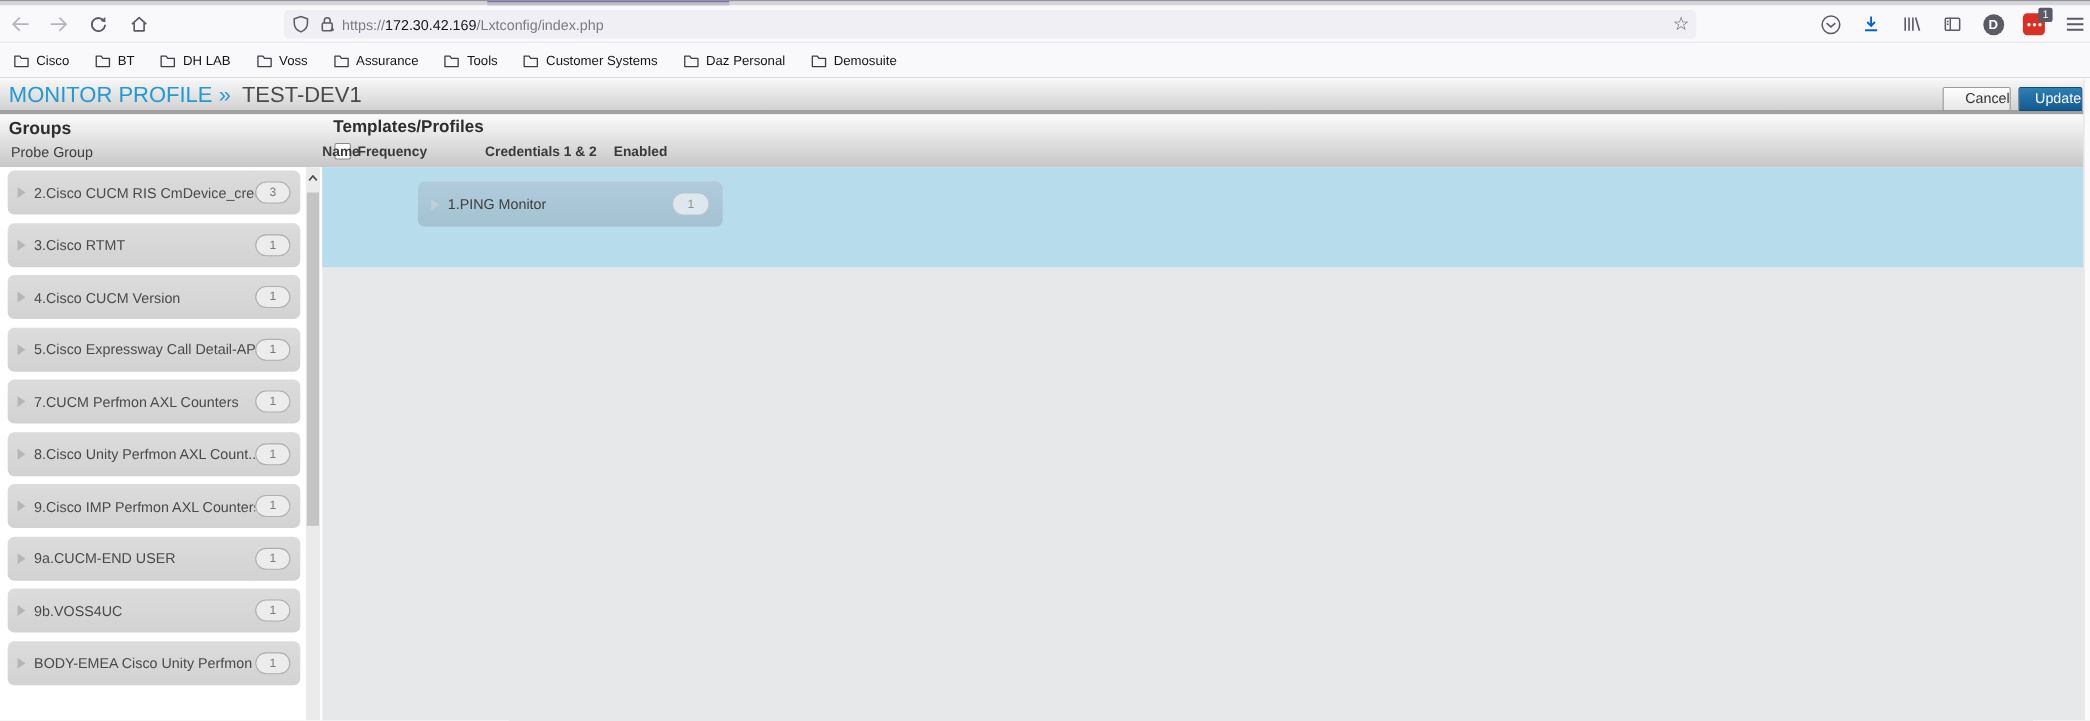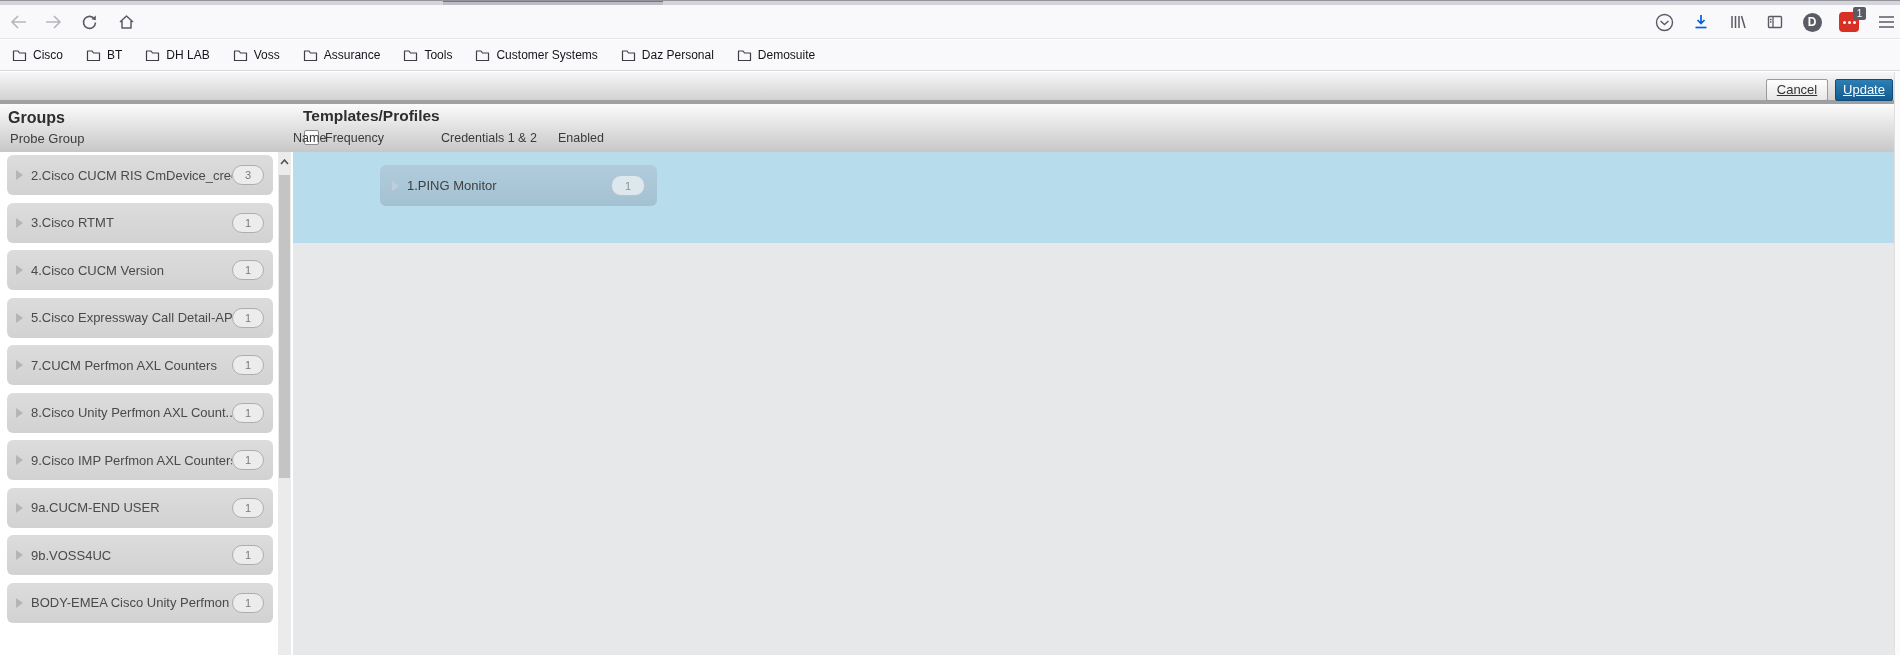--- a/index.html
+++ b/index.html
@@ -39,33 +39,33 @@
     padding-left:12px; gap:23px; }
   .bookmark { display:flex; align-items:center; gap:6px; font-size:12px; color:#15141a; white-space:nowrap; }
 
   
   #pageheader { position:absolute; left:0; top:72px; width:1900px; height:32px;
     background:linear-gradient(#f7f7f7,#d2d2d2); border-bottom:4px solid #a0a0a0; }
   #breadcrumb-wrap { position:absolute; left:8px; top:4px; font-size:20px; }
   #breadcrumb-wrap .crumb { color:#2399d6; }
   #breadcrumb-wrap .pname { color:#4a4a4a; margin-left:10px; }
   .hbtn { position:absolute; top:7px; height:22px; font-size:13px; line-height:20px;
-    text-align:center; border-radius:2px;text-decoration:underline; }
+    text-align:right; border-radius:2px; }
   #cancel-btn { right:72px; width:62px; background:linear-gradient(#fefefe,#e7e7e7);
     border:1px solid #9a9a9a; color:#333; }
   #update-btn { right:7px; width:58px; background:linear-gradient(#2e7fb4,#135a90);
     border:1px solid #0d4c7c; color:#fff; }
 
   
   #sectionhead { position:absolute; left:0; top:104px; width:1900px; height:48px;
     background:linear-gradient(#fbfbfb,#c7c7c7); }
   #groups-title { position:absolute; left:8px; top:5px; font-size:16px; font-weight:bold; color:#2e2e2e; }
   #groups-subtitle { position:absolute; left:10px; top:27px; font-size:13px; color:#3d3d3d; }
   #templates-title { position:absolute; left:303px; top:3px; font-size:15.5px; font-weight:bold; color:#2e2e2e;text-align:center; }
-  #colhead-row { position:absolute; left:293px; top:25px; width:900px; height:20px; }
+  #colhead-row { position:absolute; left:293px; top:25px; width:900px; height:20px;font-weight:bold; }
   #table-checkbox { position:absolute; left:11px; top:1px; width:15px; height:15px;
     background:#fff; border:1px solid #8a8a8a; border-radius:2px; }
   .colhead { position:absolute; top:2px; font-size:12.5px; color:#3a3a3a; white-space:nowrap; }
   .colhead:nth-of-type(2) { left:32px; }
   .colhead:nth-of-type(3) { left:148px; }
   .colhead:nth-of-type(4) { left:265px; }
   .colhead:nth-of-type(5) { left:379px; }
 
   
   #groups-panel { position:absolute; left:0; top:152px; width:293px; height:503px; background:#ffffff; }
@@ -132,20 +132,36 @@
     </span>
   </div>
   <div class="navbtn" id="btn-home">
     <span>
       <svg width="17" height="16" viewBox="0 0 17 16">
           <path d="M2 8 L8.5 2 L15 8 M4 7 V14 H13 V7" stroke="#5b5b66" stroke-width="1.5" fill="none" stroke-linejoin="round"></path>
         </svg>
     </span>
   </div>
 
+  <div id="urlbar">
+    <span>
+      <svg width="15" height="16" viewBox="0 0 15 16">
+          <path d="M7.5 1 L13.5 3 V7 C13.5 11 11 13.7 7.5 15 C4 13.7 1.5 11 1.5 7 V3 Z" stroke="#5b5b66" stroke-width="1.4" fill="none"></path>
+        </svg>
+    </span>
+    <span style="margin-left:9px;">
+      <svg width="15" height="16" viewBox="0 0 15 16">
+          <rect x="3" y="7" width="9" height="7" rx="1" stroke="#5b5b66" stroke-width="1.4" fill="none"></rect>
+          <path d="M4.8 7 V4.8 a2.7 2.7 0 0 1 5.4 0 V7" stroke="#5b5b66" stroke-width="1.4" fill="none"></path>
+          <polygon points="10,13.8 14,13.8 12,10.4" fill="#5b5b66"></polygon>
+        </svg>
+    </span>
+    <span class="urltext"><span>https://</span><b>172.30.42.169</b><span>/Lxtconfig/index.php</span></span>
+    <span id="star-btn">☆</span>
+  </div>
 
   <div id="right-icons">
     <div class="ricon">
       <svg width="19" height="19" viewBox="0 0 19 19">
           <circle cx="9.5" cy="9.5" r="8" stroke="#5b5b66" stroke-width="1.4" fill="none"></circle>
           <path d="M5.5 8 L9.5 11.5 L13.5 8" stroke="#5b5b66" stroke-width="1.4" fill="none"></path>
         </svg>
     </div>
     <div class="ricon">
       <svg width="18" height="18" viewBox="0 0 18 18">
@@ -262,20 +278,23 @@
         <svg width="15" height="13" viewBox="0 0 15 13">
           <path d="M1.5 2 H6 L7.5 4 H13.5 V11.5 H1.5 Z" stroke="#3e3e46" stroke-width="1.2" fill="none" stroke-linejoin="round"></path>
         </svg>
       </span>
       <span>Demosuite</span>
     </div>
 
 </div>
 
 <div id="pageheader">
+  <div id="breadcrumb-wrap">
+    <span class="crumb">MONITOR PROFILE »</span><span class="pname">TEST-DEV1</span>
+  </div>
   <div class="hbtn" id="cancel-btn">Cancel</div>
   <div class="hbtn" id="update-btn">Update</div>
 </div>
 
 <div id="sectionhead">
   <div id="groups-title">Groups</div>
   <div id="groups-subtitle">Probe Group</div>
   <div id="templates-title">Templates/Profiles</div>
   <div id="colhead-row">
     <div id="table-checkbox"></div>

